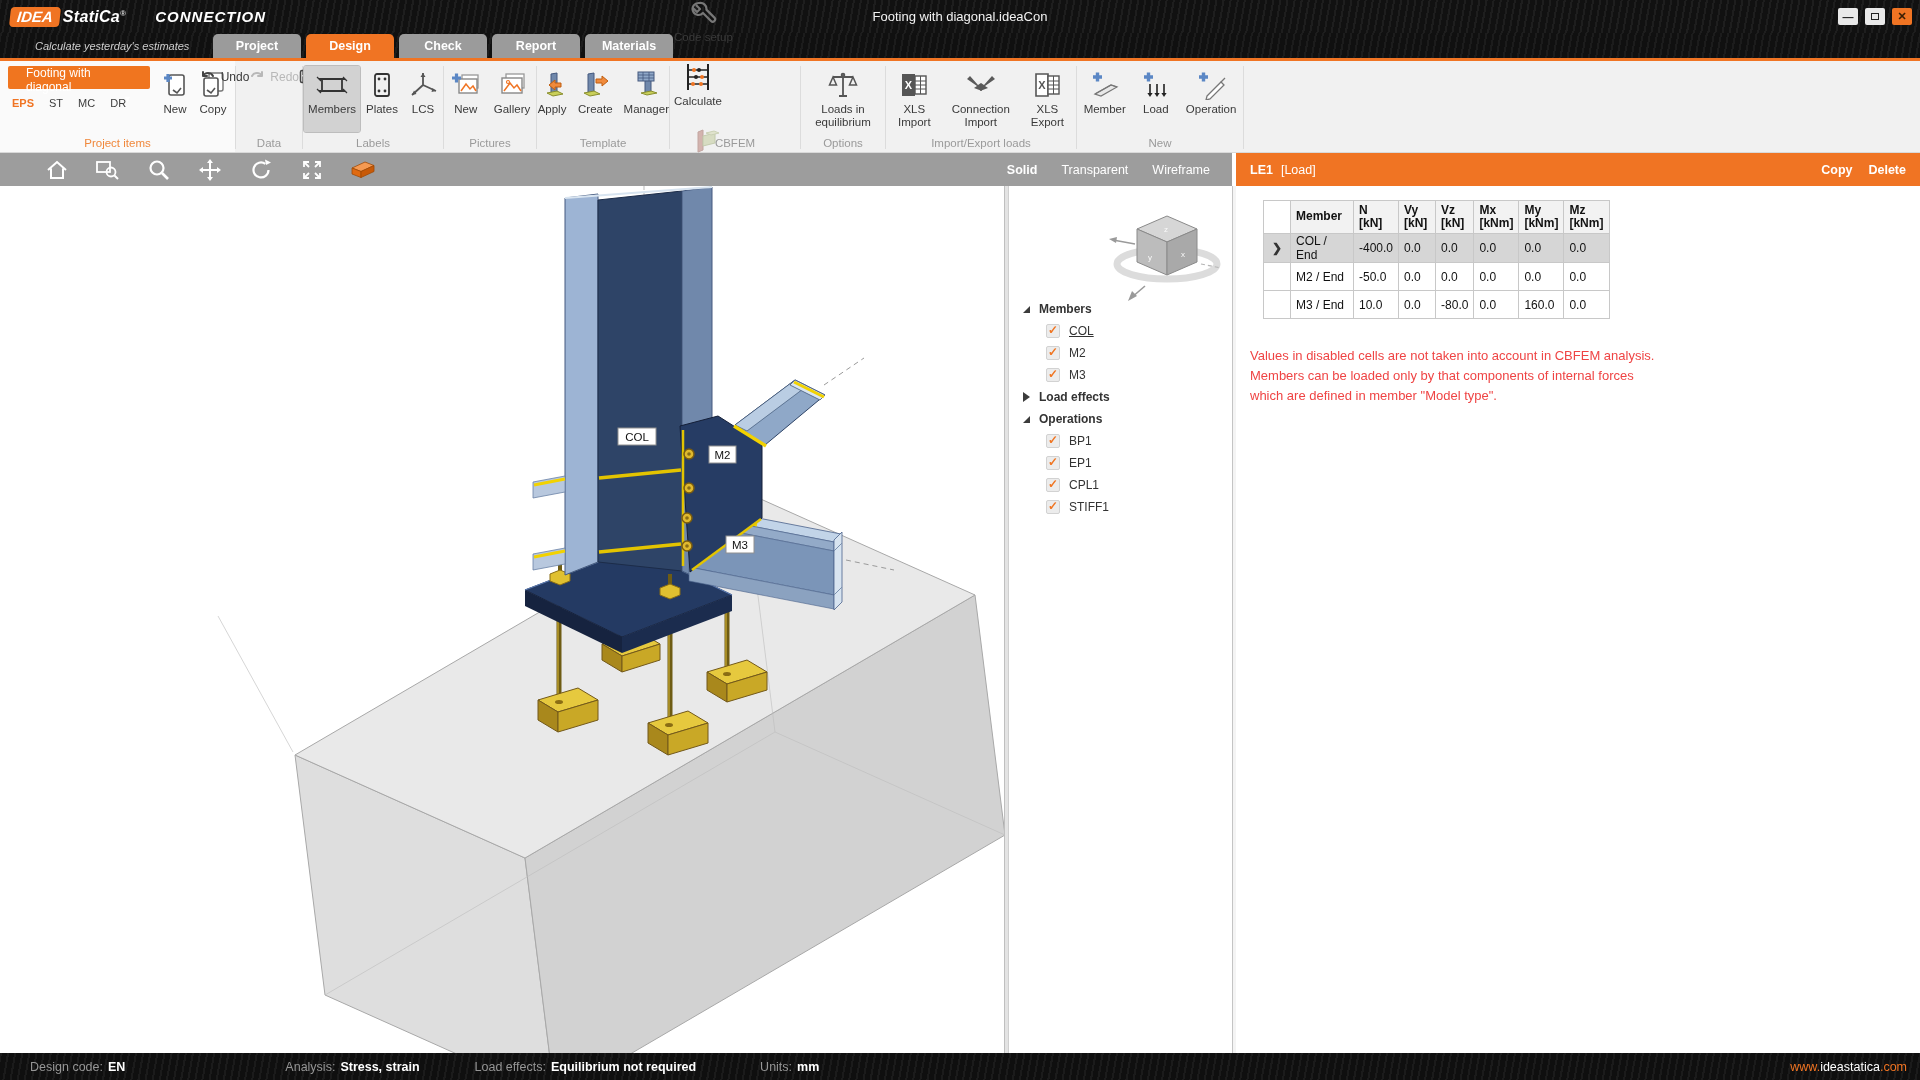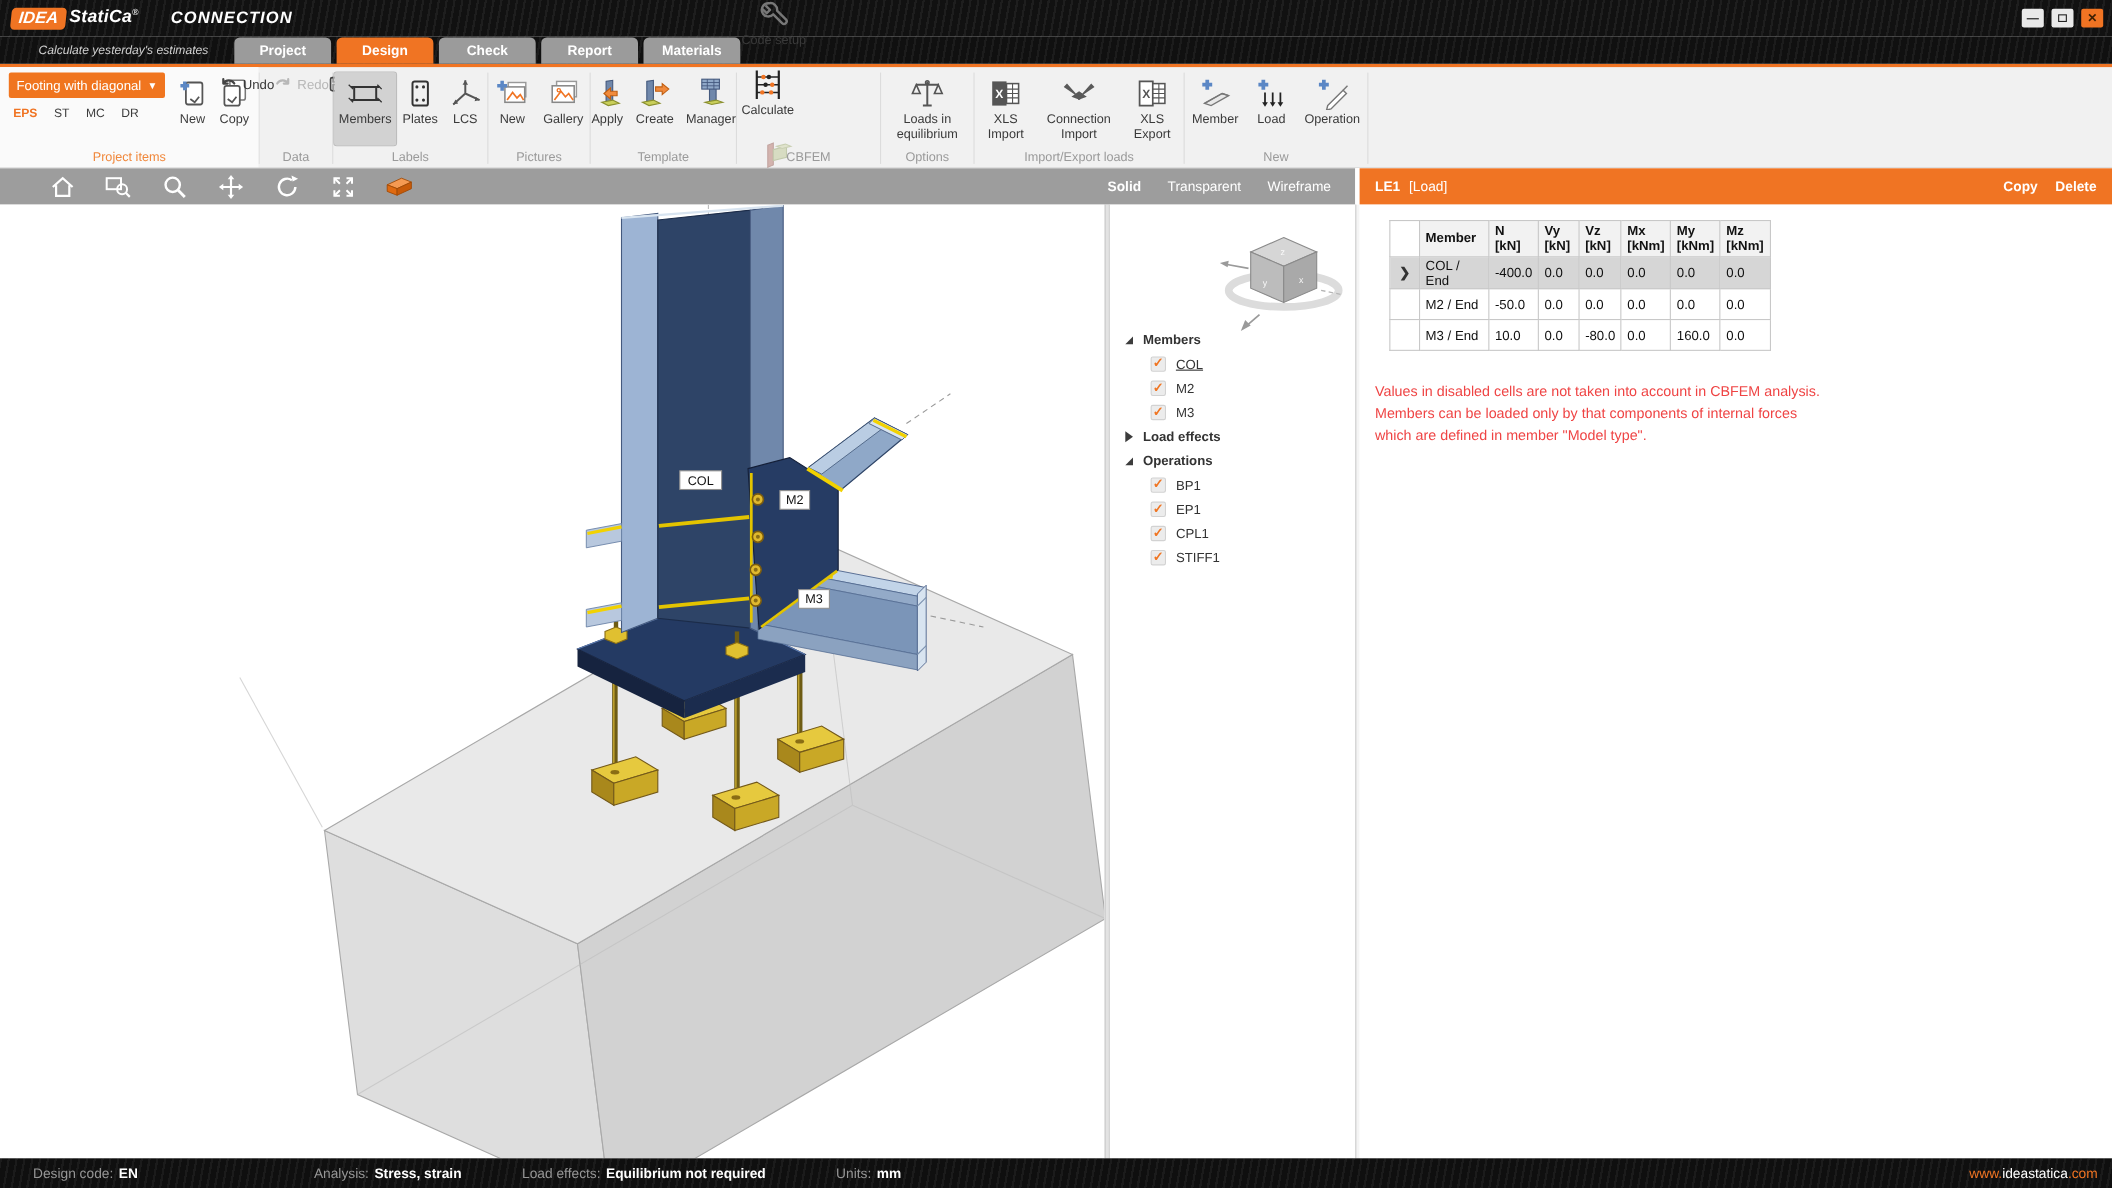--- a/index.html
+++ b/index.html
@@ -34,21 +34,21 @@
   .rb-divider { width:1px; background:#dcdcdc; margin:5px 0 3px; }
   .rbtn { display:flex; flex-direction:column; align-items:center; padding:3px 4px 0; border-radius:2px; cursor:default; }
   .rbtn.selected { background:#d2d2d2; outline:1px solid #bdbdbd; height:66px; }
   .rbtn.disabled .rlb { color:#b3b3b3;margin-top:41px; }
   .rbtn.disabled .ric { opacity:.45; }
   .ric { height:32px; display:flex; align-items:center; justify-content:center; }
   .rlb { font-size:11.5px; color:#3a3a3a; text-align:center; line-height:1.15; max-width:66px; margin-top:2px; }
   
   .g-project { width:235px; flex-direction:row; justify-content:flex-start; }
   .proj-left { margin-left:8px; }
-  .proj-dd { width:142px; height:23px; background:#F0751F; color:#fff; font-size:12px; display:flex; align-items:center; padding:0 7px; border-radius:2px; cursor:default; }
+  .proj-dd { width:142px; height:23px; background:#F0751F; color:#fff; font-size:12px; display:flex; align-items:center; padding:0 18px; border-radius:2px; cursor:default;flex-direction:column; }
   .proj-dd .caret { margin-left:auto; font-size:9px; }
   .proj-codes { display:flex; gap:15px; margin-top:8px; font-size:11px; color:#3c3c3c; padding-left:4px; }
   .proj-codes .code.active { color:#F07423; font-weight:bold; }
   .proj-btns { display:flex; margin-left:6px; }
   
   .g-data { width:66px; flex-direction:row; align-items:flex-start; padding-left:8px; }
   .sbtn { display:flex; align-items:center; gap:5px; height:21px; cursor:default; }
   .slb { font-size:12px; color:#3a3a3a; }
   .sbtn.disabled .slb { color:#b8b8b8; }
   .g-fill { flex:1; }
@@ -111,20 +111,21 @@
 <body>
 
 <div id="app">
 
   <div class="titlebar">
     <div class="brand">
       <span class="brand-box">IDEA</span>
       <span class="brand-statica"><span>StatiCa</span><span class="brand-reg">®</span></span>
       <span class="brand-product">CONNECTION</span>
     </div>
+    <div class="doc-title">Footing with diagonal.ideaCon</div>
     <div class="win-controls">
       <div class="win-btn">—</div>
       <div class="win-btn maxi" actable="true">
           <span></span>
         </div>
       <div class="win-btn close">✕</div>
     </div>
   </div>
 
   <div class="tabrow">

